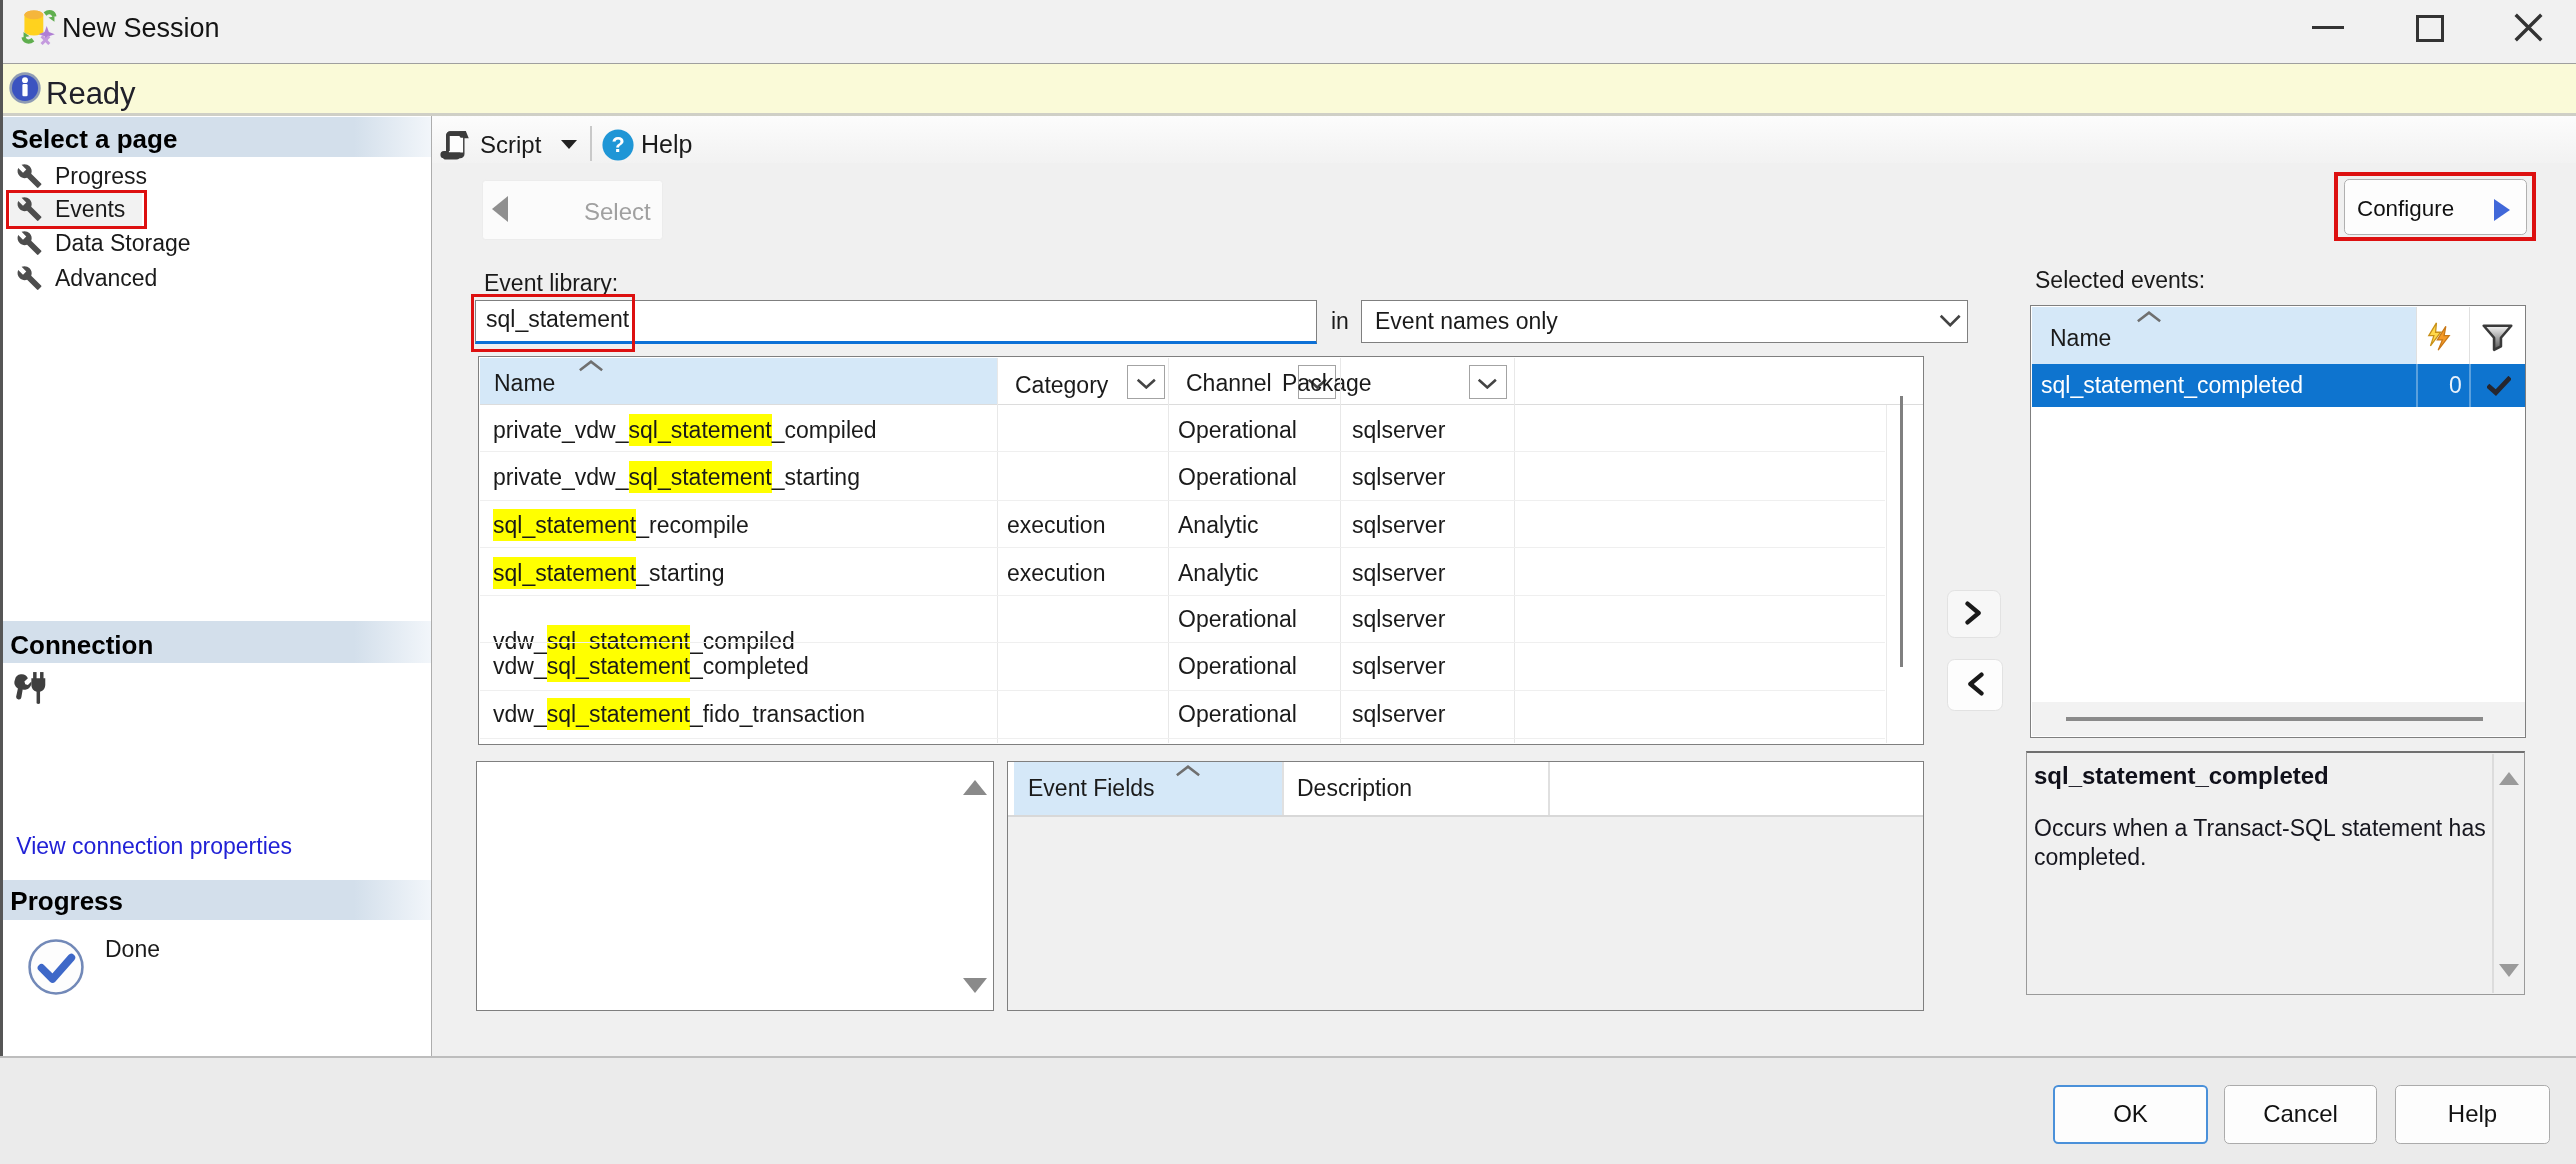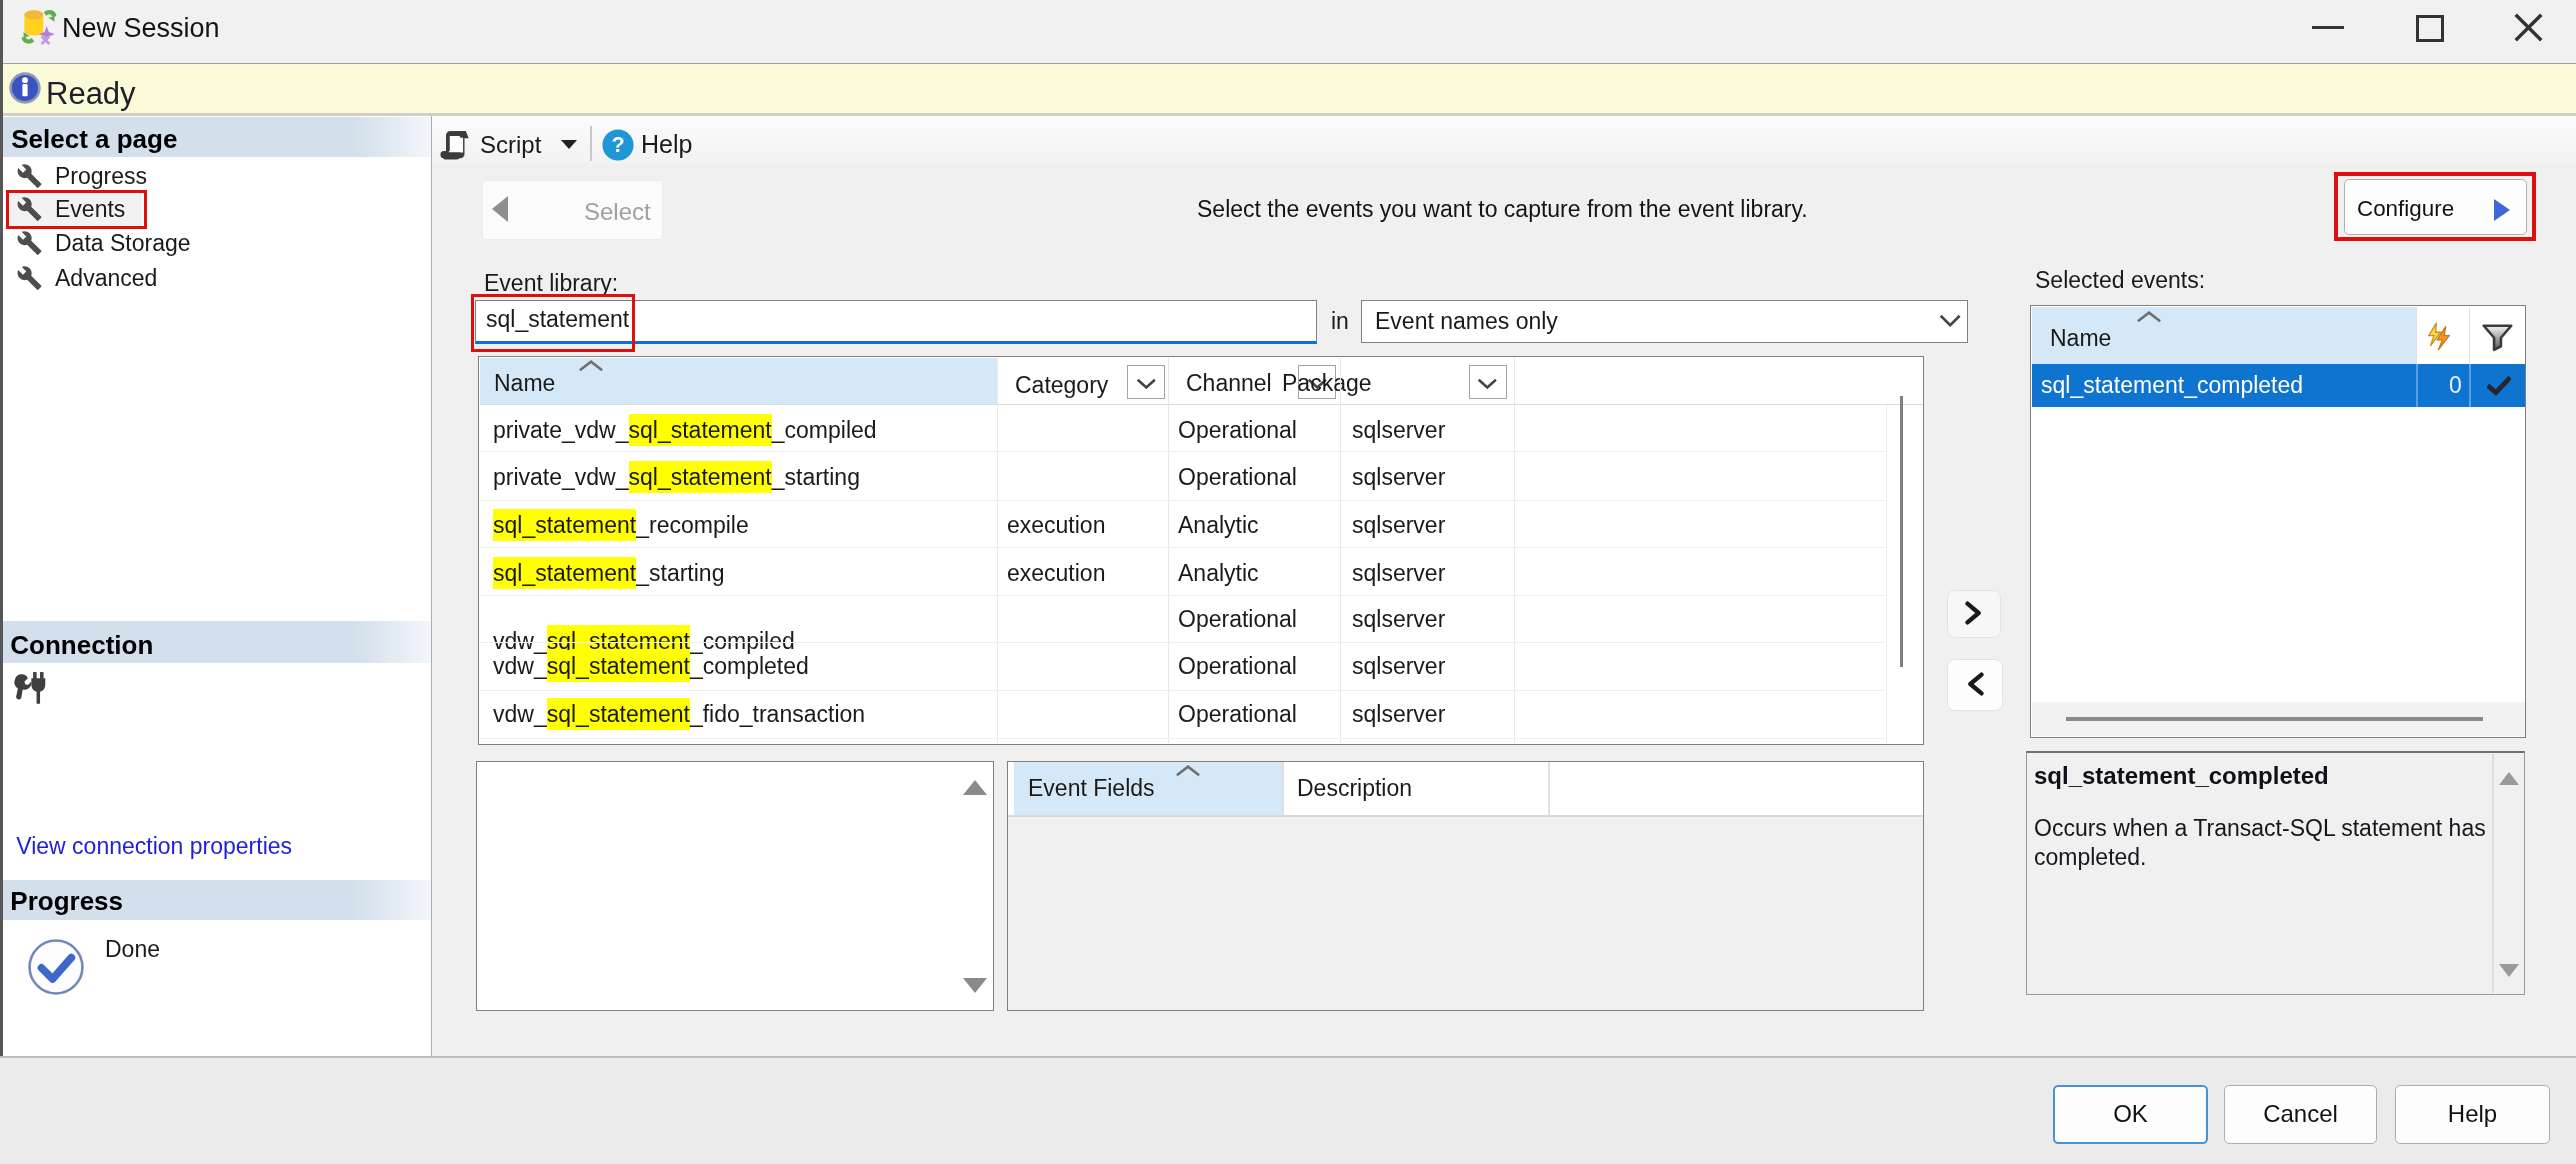--- a/index.html
+++ b/index.html
@@ -125,21 +125,20 @@
       <circle cx="18.5" cy="18.5" r="18" fill="#1f96d6"></circle>
       <text x="18.5" y="27" font-family="Liberation Sans" font-size="25" font-weight="bold" fill="#fff" text-anchor="middle">?</text>
     </svg>
   </div>
   <div class="abs" style="left:641px;top:130px;font-size:25px;color:#1a1a1a;">Help</div>
 
   <div class="abs" style="left:482px;top:180px;width:179px;height:58px;background:#fbfbfb;border:0.9px solid #ececec;border-radius:3.4px;"></div>
   <div class="abs" style="left:492px;top:196px;width:0;height:0;border-top:13.8px solid transparent;border-bottom:13.8px solid transparent;border-right:16.3px solid #8f8f8f;"></div>
   <div class="abs" style="left:584px;top:198px;font-size:24px;color:#a0a0a0;">Select</div>
 
-  <div class="abs t" style="left:1197px;top:196px;color:#141414;">Select the events you want to capture from the event library.</div>
 
   <div class="abs" style="left:2334px;top:172px;width:194px;height:61px;border:4.3px solid #dd1010;"></div>
   <div class="abs" style="left:2344px;top:179px;width:181px;height:54px;background:#fdfdfd;border:1.7px solid #b0b0b0;border-radius:5.2px;"></div>
   <div class="abs" style="left:2357px;top:196px;font-size:22.4px;color:#111;">Configure</div>
   <div class="abs" style="left:2494px;top:199px;width:0;height:0;border-top:11.2px solid transparent;border-bottom:11.2px solid transparent;border-left:16.3px solid #4168d9;"></div>
 
   <div class="abs t" style="left:484px;top:270px;">Event library:</div>
   <div class="abs" style="left:475px;top:300px;width:840px;height:40px;background:#fff;border:0.9px solid #7f7f7f;border-bottom:3.4px solid #0c70d6;"></div>
   <div class="abs t" style="left:486px;top:306px;">sql_statement</div>
   <div class="abs" style="left:471px;top:294px;width:158px;height:52px;border:3.4px solid #dd1010;"></div>

